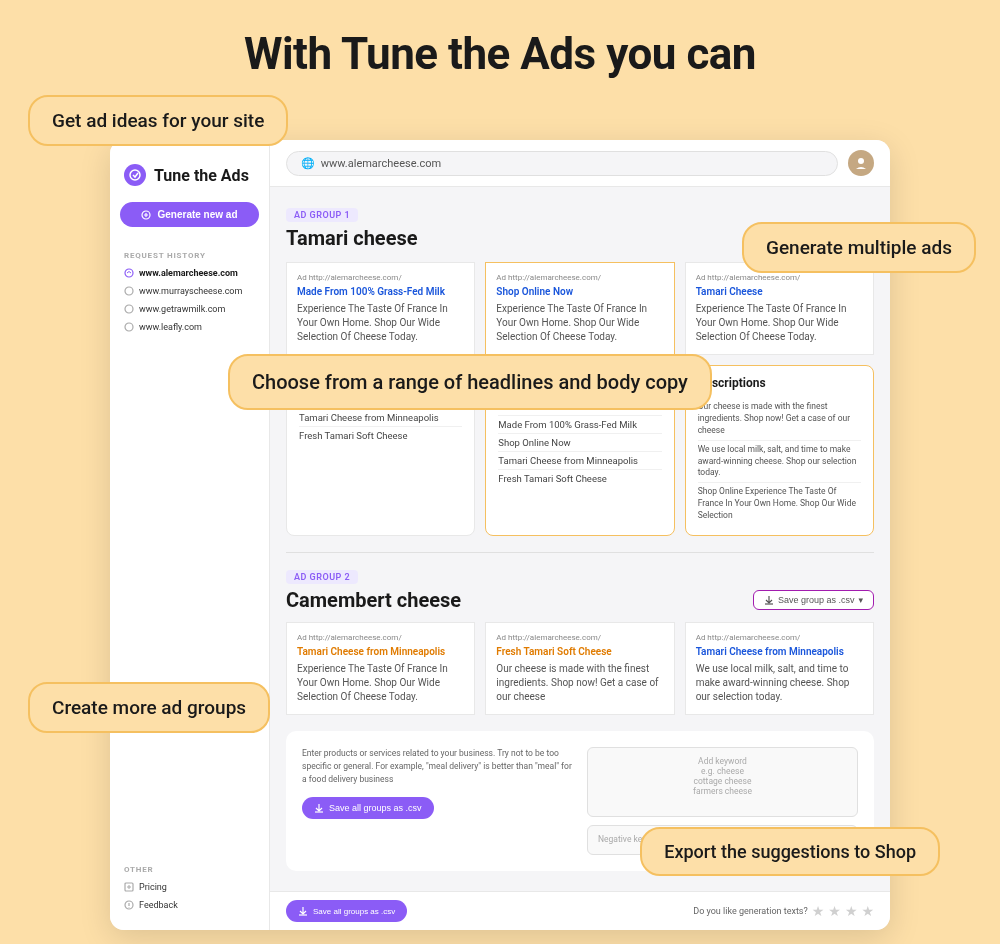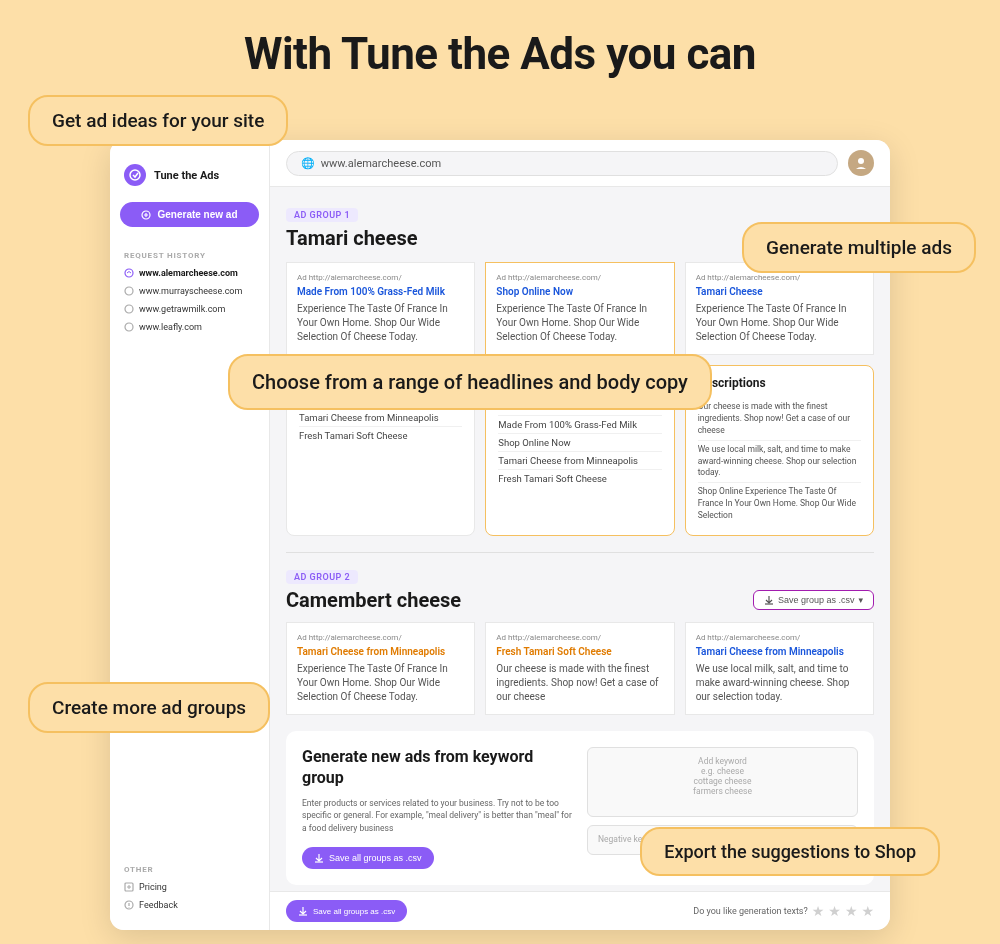--- a/index.html
+++ b/index.html
@@ -42,20 +42,21 @@
       top: 222px;
       right: 24px;
     }
     .callout-choose-headlines {
       top: 354px;
       left: 200px;
     }
     .callout-create-more {
       top: 682px;
       left: 28px;
+      border-radius: 19px;
     }
     .callout-export {
       bottom: 68px;
       right: 60px;
     }
 
     
     .app-window {
       position: absolute;
       top: 140px;
@@ -88,21 +89,21 @@
     .sidebar-logo-icon {
       width: 22px;
       height: 22px;
       border-radius: 50%;
       background: #8B5CF6;
       display: flex;
       align-items: center;
       justify-content: center;
     }
     .sidebar-logo-text {
-      font-size: 11px;
+      font-size: 16px;
       font-weight: 700;
       color: #1a1a1a;
     }
     .generate-btn {
       margin: 0 10px 16px;
       background: #8B5CF6;
       color: #fff;
       border: none;
       border-radius: 20px;
       padding: 7px 10px;
@@ -596,21 +597,20 @@
           <div class="ad-card">
             <div class="ad-card-meta">Ad  http://alemarcheese.com/</div>
             <div class="ad-card-title-blue2">Tamari Cheese from Minneapolis</div>
             <div class="ad-card-body">We use local milk, salt, and time to make award-winning cheese. Shop our selection today.</div>
           </div>
         </div>
       </div>
 
       <div class="keyword-section" style="margin-top:16px;">
         <div class="keyword-left">
-          <div class="keyword-title">Generate new ads from keyword group</div>
           <div class="keyword-desc">Enter products or services related to your business. Try not to be too specific or general. For example, "meal delivery" is better than "meal" for a food delivery business</div>
           <button class="save-all-btn">
             <svg width="10" height="10" viewBox="0 0 10 10">
                 <path d="M5 1v7M2 5l3 3 3-3" stroke="white" stroke-width="1.2" fill="none"></path>
                 <line x1="1" y1="9" x2="9" y2="9" stroke="white" stroke-width="1.2"></line>
               </svg>
             <span>Save all groups as .csv</span>
           </button>
         </div>
         <div class="keyword-right">

